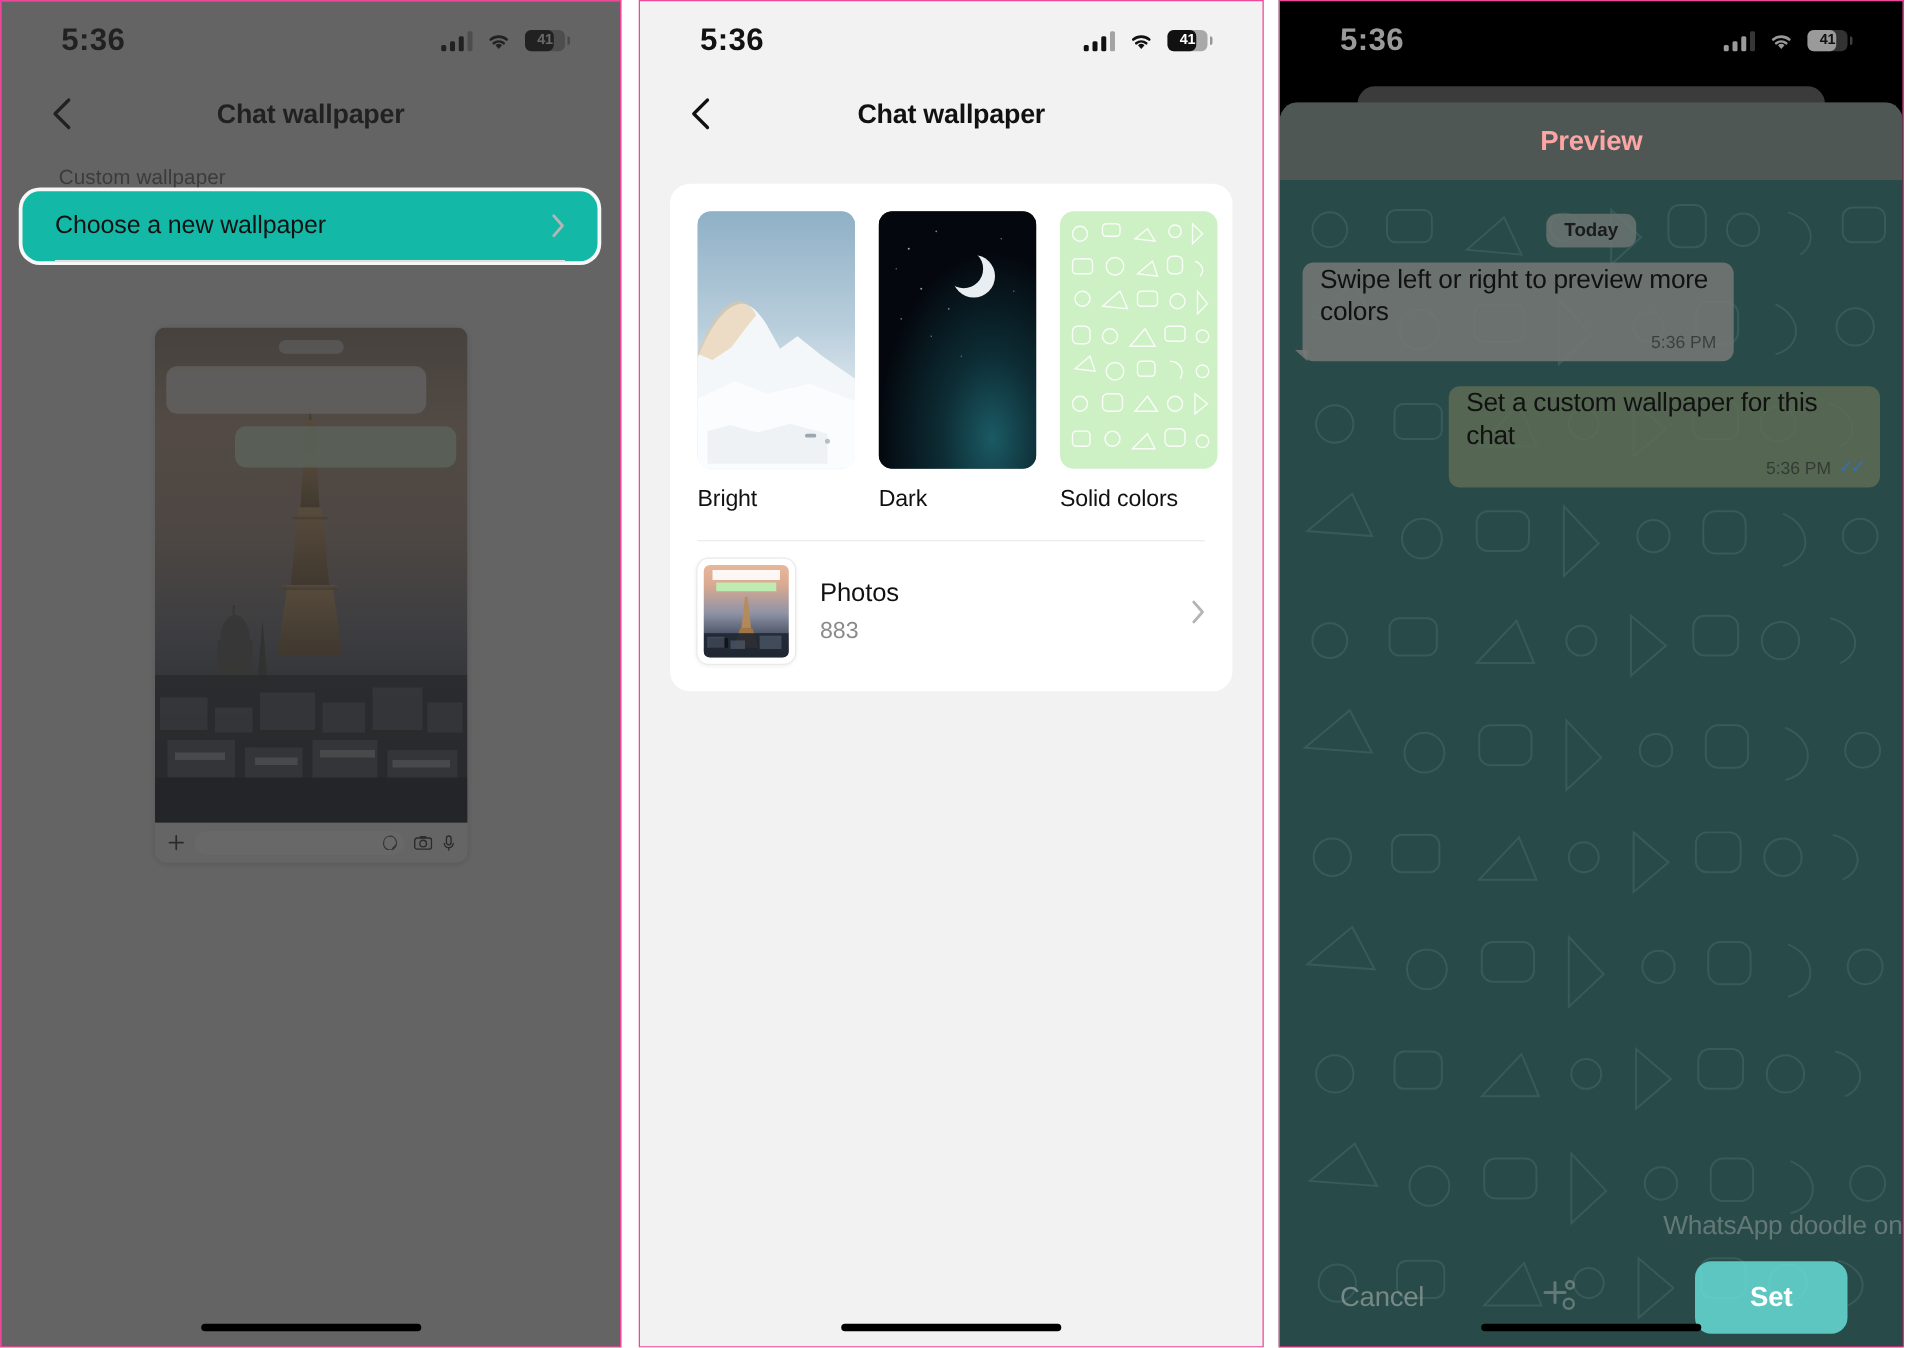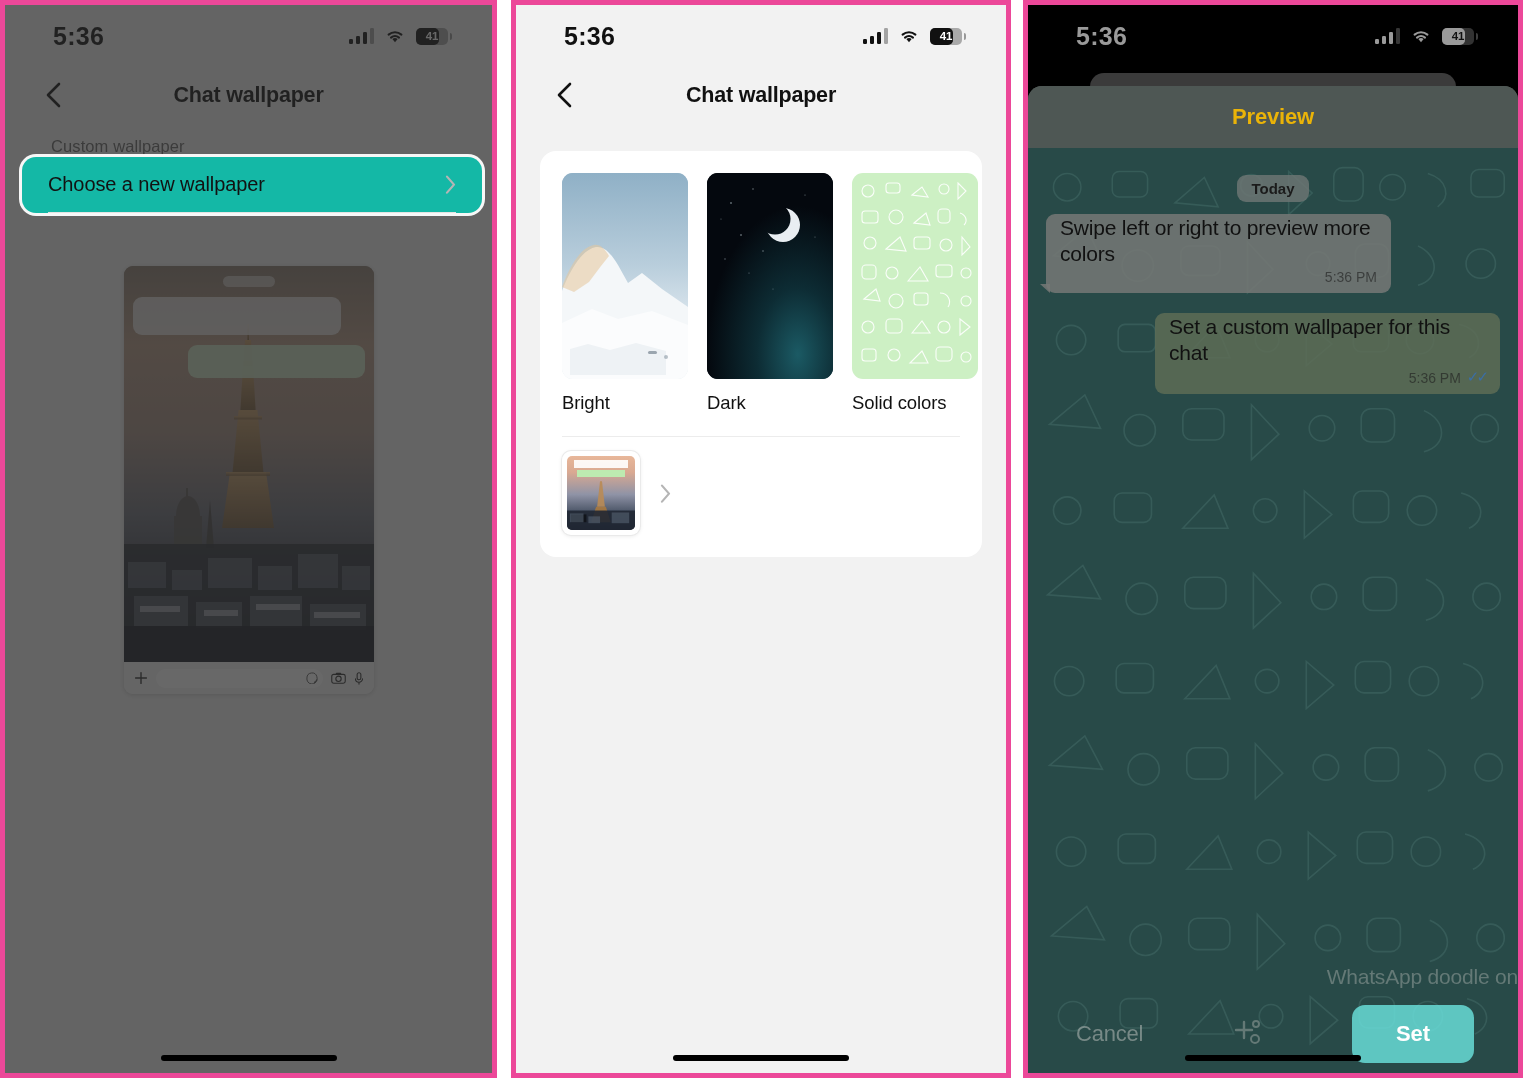--- a/index.html
+++ b/index.html
@@ -5,30 +5,30 @@
   * { box-sizing: border-box; margin: 0; padding: 0; }
   html, body {
     width: 1524px; height: 1078px;
     background: #ffffff;
     font-family: "Liberation Sans", sans-serif;
     overflow: hidden;
   }
   .stage { position: relative; width: 1524px; height: 1078px; display: flex; background: #fff; }
 
   
-  .panel { position: relative; height: 1078px; overflow: hidden; border: 5px solid #ec4899; }
+  .panel { position: relative; height: 1078px; overflow: hidden; border: 1px solid #ec4899; }
   .p1 { width: 497px; background: #4a4a4a; }
   .p2 { width: 500px; background: #f2f2f2; margin-left: 14px; }
   .p3 { width: 500px; background: #000000; margin-left: 12px; }
 
   
   .statusbar { position: relative; height: 62px; display: flex; align-items: center;
                justify-content: space-between; padding: 0 44px 0 48px; }
   .sb-time { font-size: 25px; font-weight: 600; letter-spacing: .3px; }
-  .sb-icons { display: flex; align-items: flex-start; gap: 10px; text-decoration: underline; }
+  .sb-icons { display: flex; align-items: flex-end; gap: 10px; text-decoration: underline; }
   .sig { display: flex; align-items: flex-end; gap: 2.5px; height: 16px; }
   .sig i { display: block; width: 4.5px; border-radius: 1.2px; background: currentColor; }
   .sig i:nth-child(1){height:5px}.sig i:nth-child(2){height:8px}
   .sig i:nth-child(3){height:12px}.sig i:nth-child(4){height:16px;opacity:.35}
   .wifi { width: 22px; height: 16px; position: relative; }
   .wifi svg { display:block; }
   .batt { position: relative; width: 32px; height: 17px; border-radius: 5px;
           display: flex; align-items: center; }
   .batt .shell { position:absolute; inset:0; border-radius:5px; background: currentColor; opacity:.32; }
   .batt .fill { position:absolute; left:0; top:0; bottom:0; width: 72%; border-radius:5px;
@@ -111,21 +111,21 @@
   .photos-count { font-size: 18.5px; color:#8a8a8a; margin-top: 6px; }
 
   
   .p3 .statusbar { color: #9a9a9a; }
   .sheet-back { position:absolute; left: 62px; right: 62px; top: 68px; height: 60px;
                 background:#3b3b3b; border-radius: 14px 14px 0 0; }
   .sheet { position:absolute; left: 0; right: 0; top: 81px; bottom: 0;
            background:#4e5754; border-radius: 14px 14px 0 0; overflow:hidden; }
   .sheet-head { height: 62px; display:flex; align-items:center; justify-content:center;
                 background:#4e5754; }
-  .sheet-title { font-size: 22px; font-weight: 700; color:#eab308; letter-spacing:-.2px; }
+  .sheet-title { font-size: 22px; font-weight: 700; color:#fca5a5; letter-spacing:-.2px; }
   .chatwall { position:absolute; left:0; right:0; top: 62px; bottom:0; background:#284a48; overflow:hidden; }
   .doodle { position:absolute; inset:0; opacity:.12; }
   .msgs { position:relative; z-index:3; padding: 16px 18px 0; margin-top: 11px; }
   .today { display:block; margin: 0 auto 12px; width: fit-content; padding: 5px 14px;
            border-radius: 9px; background: rgba(110,118,116,.82); font-size: 15px;
            font-weight: 700; color: #1b1b1b; }
   .bub { position:relative; border-radius: 9px; padding: 1px 14px 8px; max-width: 345px; }
   .bub-in { background: rgba(118,120,118,.86); color:#111; }
   .bub-out { background: rgba(96,110,86,.80); color:#111; margin: 20px 0 0 auto; }
   .bub-text { font-size: 21px; line-height: 1.24; letter-spacing:-.2px; }
@@ -454,20 +454,24 @@
               <path d="M30 52h10l5 16H25z" fill="#a8793f" opacity=".9"></path>
               <rect x="0" y="56" width="70" height="20" fill="#202733" opacity=".9"></rect>
               <rect x="4" y="60" width="16" height="8" fill="#4c5costom" opacity=".5"></rect>
               <g fill="#5b6878" opacity=".55">
                   <rect x="3" y="59" width="14" height="9"></rect>
                   <rect x="22" y="62" width="12" height="7"></rect>
                   <rect x="46" y="58" width="18" height="11"></rect>
                 </g>
             </svg>
           </div>
+        </div>
+        <div class="photos-text">
+          <div class="photos-title">Photos</div>
+          <div class="photos-count">883</div>
         </div>
         <span class="chev">
           <svg viewBox="0 0 11 19" width="11" height="19">
               <path d="M2 1.6l7 8-7 8" stroke="#b5b5b5" stroke-width="2.2" fill="none" stroke-linecap="round" stroke-linejoin="round"></path>
             </svg>
         </span>
       </div>
     </div>
 
     <div class="home-ind"></div>

